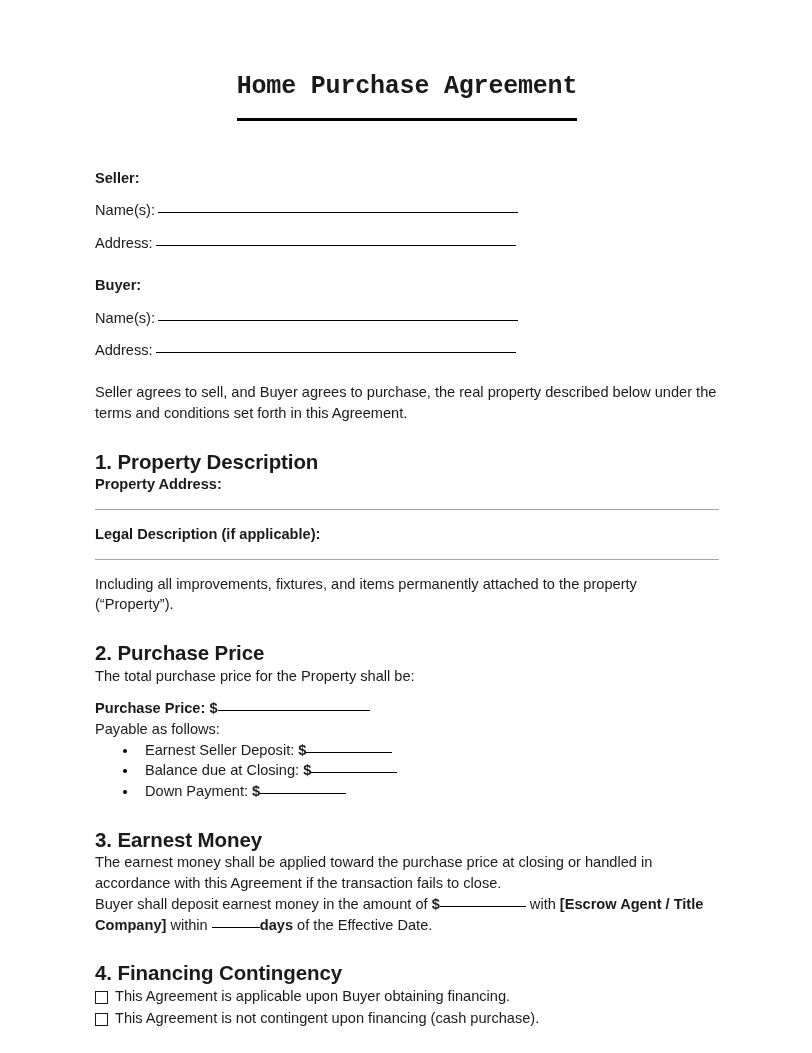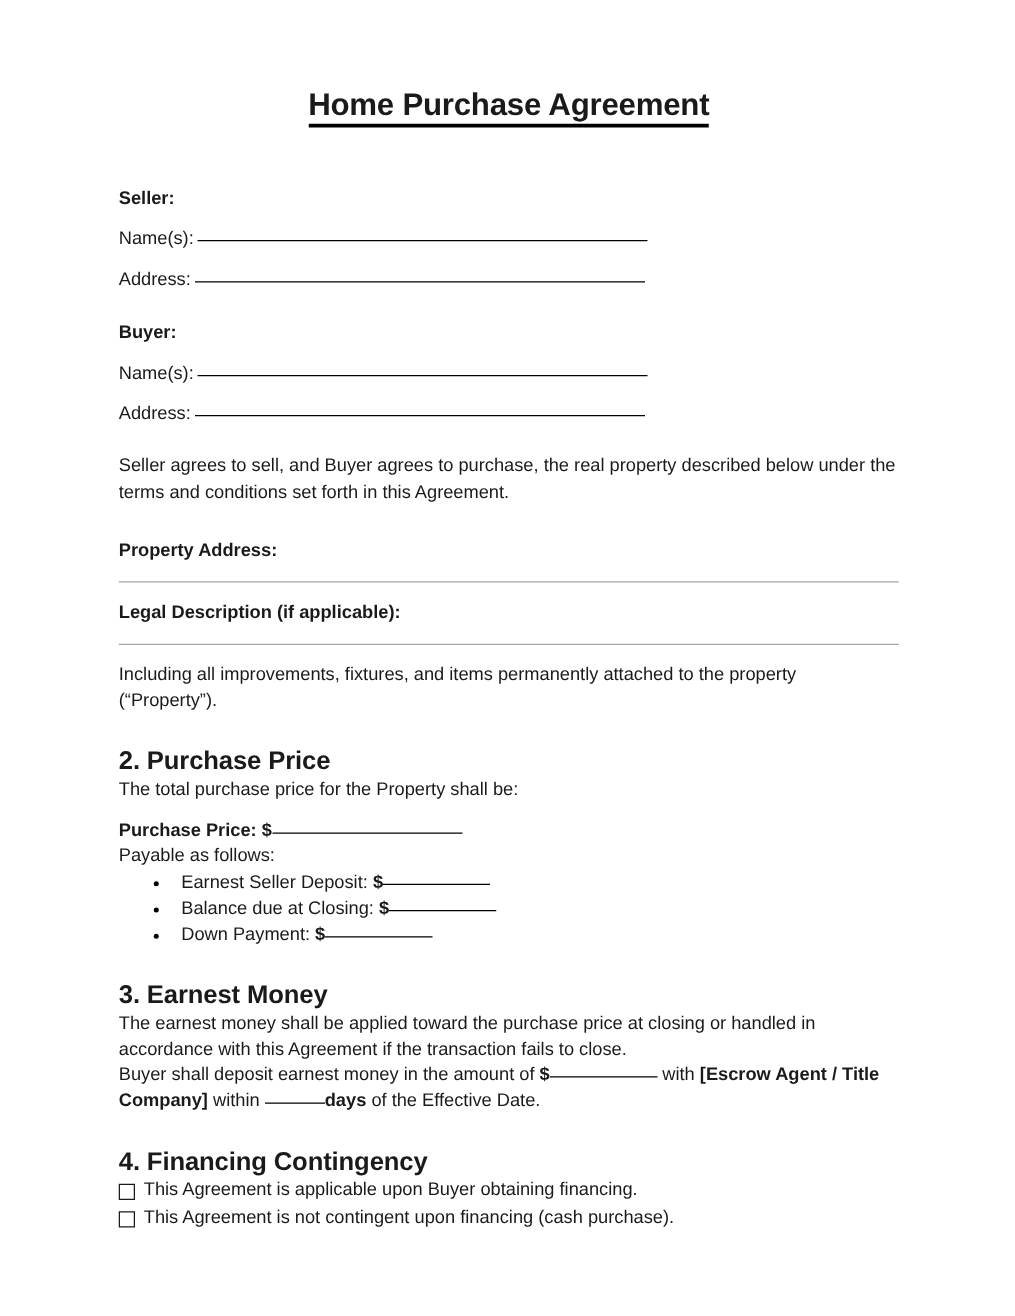--- a/index.html
+++ b/index.html
@@ -36,22 +36,23 @@
   .doc-title {
     text-align: center;
     font-size: 25px;
     font-weight: bold;
     letter-spacing: -0.2px;
     margin: 0 0 26px 0;
     line-height: 1.15;
   }
   .doc-title .u {
     border-bottom: 3px solid #000;
-    padding-bottom: 0;
-    display: inline-block;
+    padding-bottom: 16px;
+    display: inline-block;
+    font-family: Liberation Mono, monospace;
   }
 
   
   p.body-text {
     font-size: 14.6px;
     line-height: 1.42;
     margin: 0;
     text-align: left;
   }
   .b { font-weight: bold; }
@@ -171,20 +172,21 @@
     <div class="party-label">Buyer:</div>
     <div class="field-row"><span>Name(s):</span><span class="fill fill-name"></span></div>
     <div class="field-row"><span>Address:</span><span class="fill fill-addr"></span></div>
 
     <div class="gap-md"></div>
 
     <p class="body-text">Seller agrees to sell, and Buyer agrees to purchase, the real property described below under the terms and conditions set forth in this Agreement.</p>
 
     <div class="gap-lg"></div>
 
+    <h2 class="section-heading">1. Property Description</h2>
     <p class="body-text b">Property Address:</p>
     <div class="gap-sm"></div>
     <hr class="doc-rule">
     <div class="gap-sm"></div>
     <p class="body-text b">Legal Description (if applicable):</p>
     <div class="gap-sm"></div>
     <hr class="doc-rule">
     <div class="gap-sm"></div>
     <p class="body-text">Including all improvements, fixtures, and items permanently attached to the property (“Property”).</p>
 

